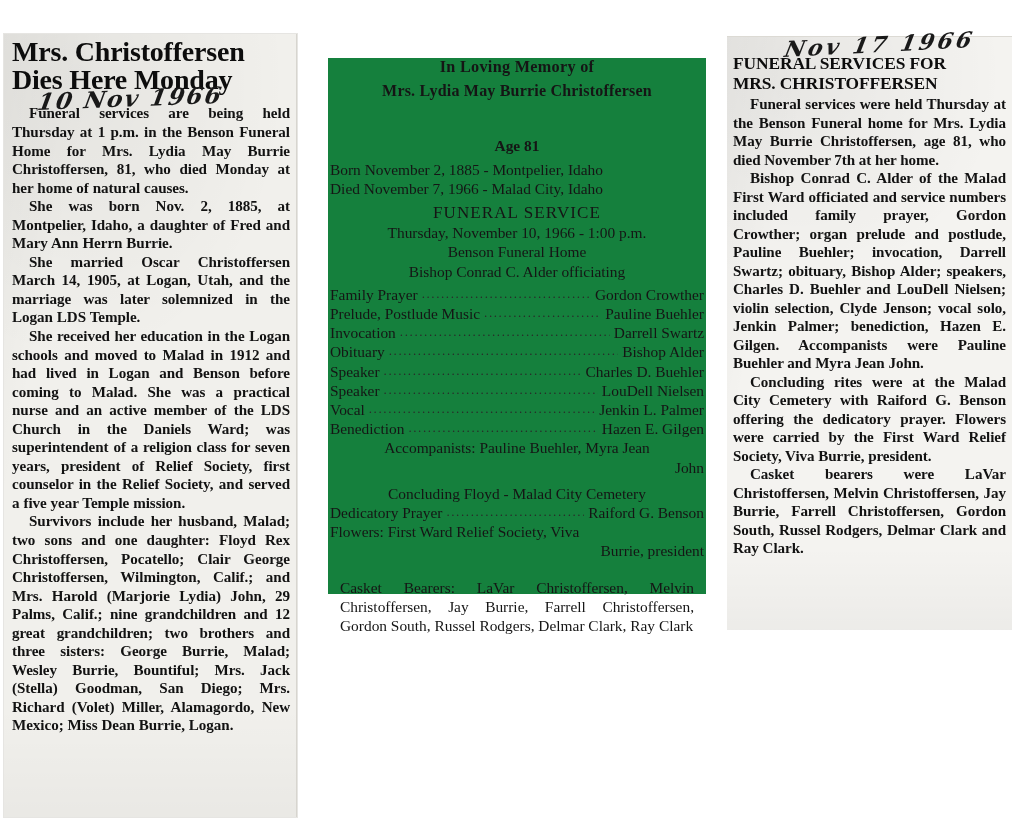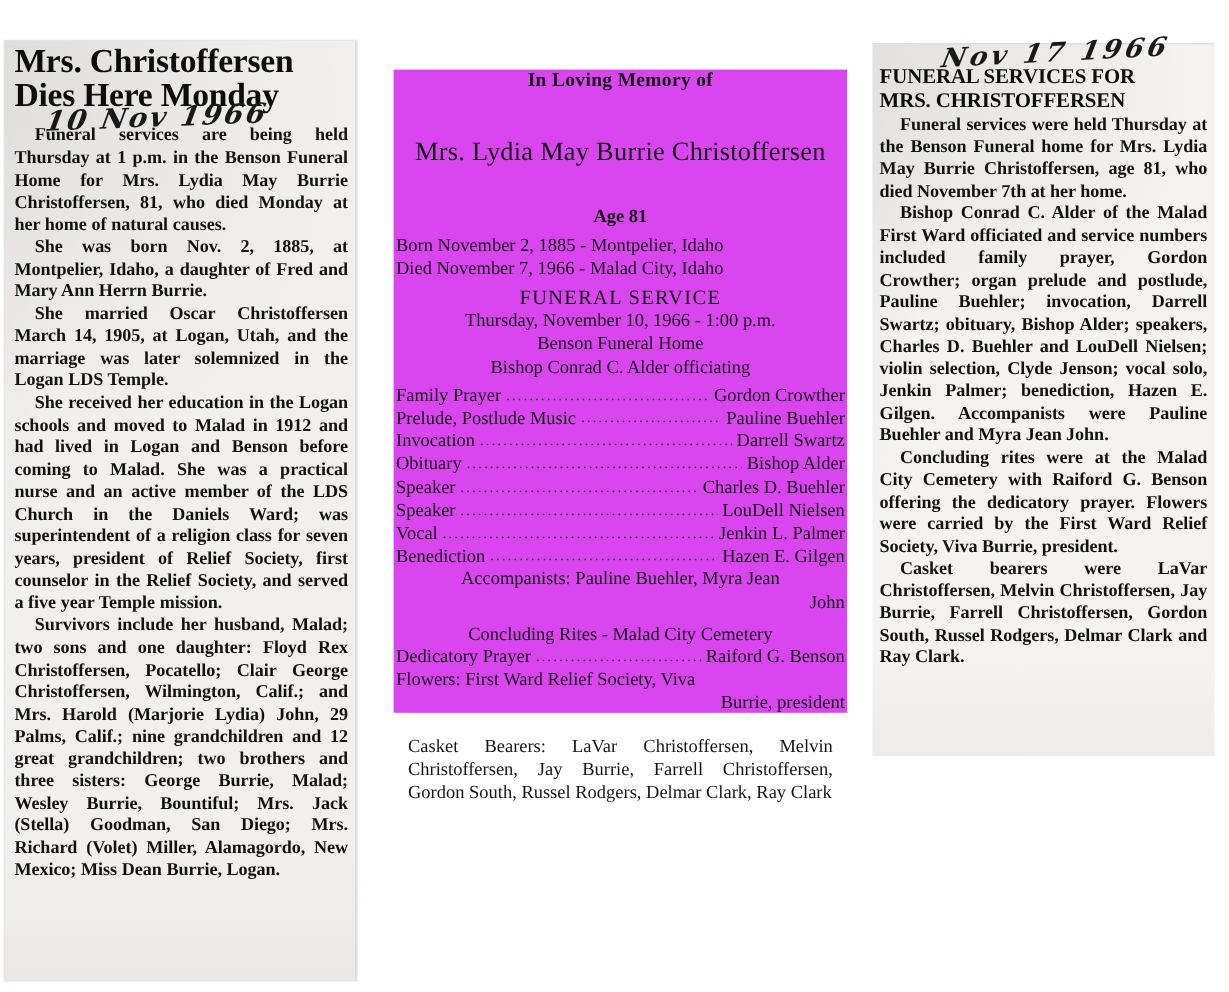--- a/index.html
+++ b/index.html
@@ -85,39 +85,39 @@
     color: #121212;
     hyphens: manual;
   }
 
   
   #clip-mid {
     left: 328px;
     top: 58px;
     width: 378px;
     height: 536px;
-    background: #d946ef;
+    background: #15803d;
     box-shadow: none;
   }
   #clip-mid::after { background: none; }
   #clip-mid .pad { padding: 0 2px; }
 
   .mid-line {
     font-family: "Liberation Serif", serif;
     font-size: 15.4px;
     line-height: 19.2px;
     color: #151515;
     margin: 0;
     white-space: pre;
   }
   .mid-center { text-align: center; }
   .mid-right  { text-align: right; }
   .mid-bold   { font-weight: bold; margin-top: 36px; }
   .mid-title  { font-weight: bold; font-size: 16.2px; letter-spacing: 0.3px; }
-  .mid-name   { font-weight: normal; font-size: 22px; letter-spacing: 0.2px; margin-top: 35px; }
+  .mid-name   { font-weight: bold; font-size: 16px; letter-spacing: 0.2px; }
   .mid-serviceheading {
     font-size: 17px;
     letter-spacing: 1.1px;
     text-align: center;
     margin: 5px 0 1px 0;
   }
   .mid-spacer { height: 7px; }
   .mid-spacer-sm { height: 4px; }
 
   .prog-row {
@@ -261,21 +261,21 @@
     </div>
     <div class="prog-row">
       <span>Benediction</span>
       <span class="leader"></span>
       <span>Hazen E. Gilgen</span>
     </div>
 
     <div class="mid-line mid-center">Accompanists: Pauline Buehler, Myra Jean</div>
     <div class="mid-line mid-right">John</div>
     <div class="mid-spacer"></div>
-    <div class="mid-line mid-center">Concluding Rites - Malad City Cemetery</div>
+    <div class="mid-line mid-center">Concluding Floyd - Malad City Cemetery</div>
     <div class="prog-row">
       <span>Dedicatory Prayer</span>
       <span class="leader"></span>
       <span>Raiford G. Benson</span>
     </div>
     <div class="mid-line">Flowers: First Ward Relief Society, Viva</div>
     <div class="mid-line mid-right">Burrie, president</div>
     <div class="mid-spacer"></div>
     <div class="mid-para">Casket Bearers: LaVar Christoffersen, Melvin Christoffersen, Jay Burrie, Farrell Christoffersen, Gordon South, Russel Rodgers, Delmar Clark, Ray Clark</div>
   </div>

